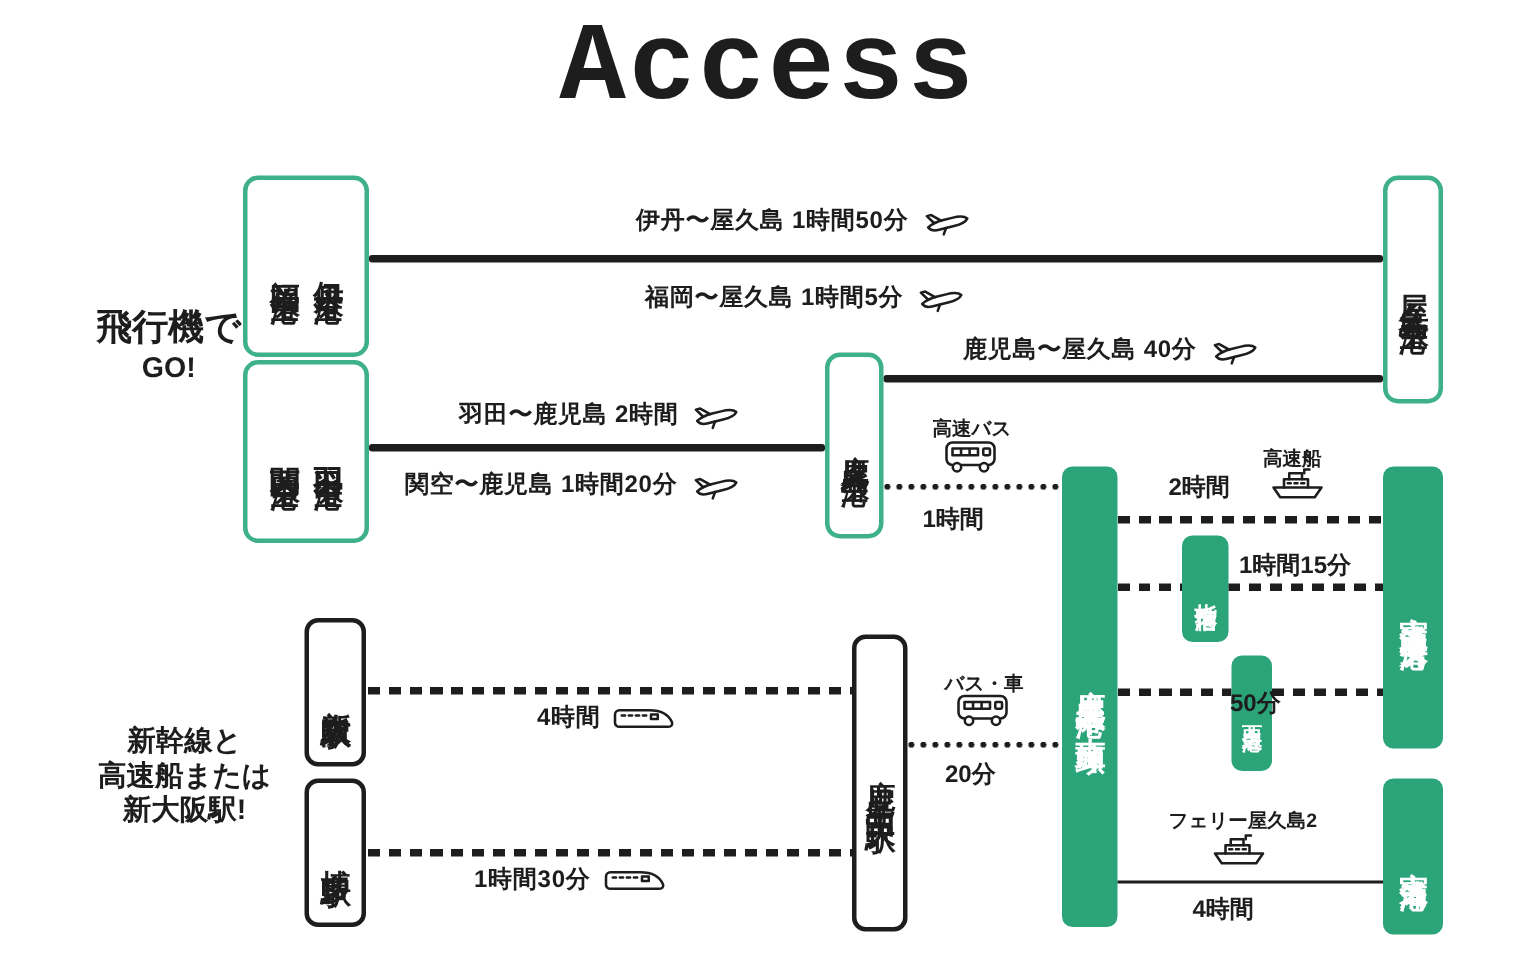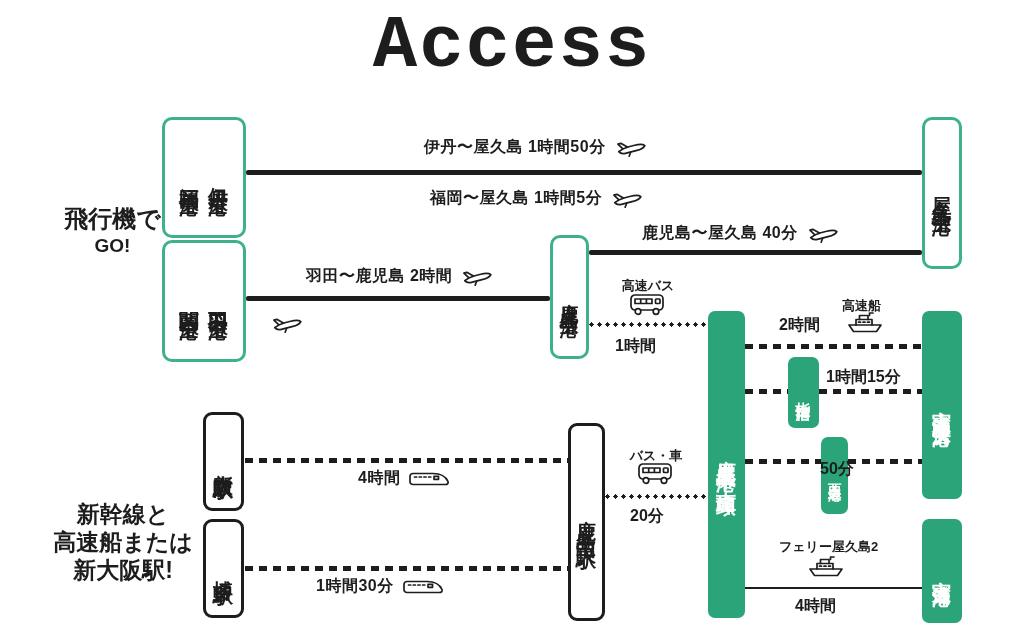--- a/index.html
+++ b/index.html
@@ -4,21 +4,21 @@
 <style>
   html,body{margin:0;padding:0;background:#fff;}
   .stage{position:relative;width:1024px;height:642px;background:#fff;overflow:hidden;
          font-family:"Liberation Sans",sans-serif;color:#1d1d1d;}
   .abs{position:absolute;}
   .title{position:absolute;left:0;right:0;top:4px;margin:0;text-align:center;
          font-family:"Liberation Mono","DejaVu Sans Mono",monospace;
          font-weight:bold;font-size:74px;letter-spacing:2px;color:#1d1d1d;}
   .hand{position:absolute;text-align:center;font-weight:bold;line-height:1.25;}
   .hand-air{left:40px;top:204px;width:145px;font-size:24px;}
-  .hand-ground{left:38px;top:500px;width:170px;font-size:23px;line-height:1.22;}
+  .hand-ground{left:38px;top:483px;width:170px;font-size:19px;line-height:1.22;}
   .node{position:absolute;display:flex;align-items:center;justify-content:center;
         border-radius:10px;background:#fff;box-sizing:border-box;}
   .outline{border:3px solid #3eb18c;}
   .blackline{border:3px solid #1d1d1d;border-radius:9px;}
   .fill{background:#2aa478;color:#fff;border:none;border-radius:7px;}
   .vtext{writing-mode:vertical-rl;text-orientation:upright;font-weight:bold;
          letter-spacing:0.16em;line-height:1;}
   .duo{flex-direction:row-reverse;gap:9px;}
   .stack{flex-direction:column;gap:16px;}
   .route{position:absolute;display:flex;align-items:center;gap:8px;
@@ -94,20 +94,21 @@
     <span>羽田〜鹿児島 2時間</span>
     <svg class="icon" width="34" height="26" viewBox="0 0 34 26">
         <g fill="none" stroke="#1d1d1d" stroke-width="1.7" stroke-linecap="round" stroke-linejoin="round" transform="rotate(-14 17 13)">
           <path d="M4 14.5 C7 13 11 12.2 15 12.2 H21 C26 12.2 29.5 13.3 30.8 15 C29.5 16.7 26 17.8 21 17.8 H10 C7 17.8 5 16.6 4 14.5 Z"></path>
           <path d="M8.5 12.6 L5 7 H8 L13.5 12.2"></path>
           <path d="M15.5 17.8 L13 21.5"></path>
         </g>
       </svg>
   </div>
   <div class="route" style="left:270px;top:310px;">
+    <span>関空〜鹿児島 1時間20分</span>
     <svg class="icon" width="34" height="26" viewBox="0 0 34 26">
         <g fill="none" stroke="#1d1d1d" stroke-width="1.7" stroke-linecap="round" stroke-linejoin="round" transform="rotate(-14 17 13)">
           <path d="M4 14.5 C7 13 11 12.2 15 12.2 H21 C26 12.2 29.5 13.3 30.8 15 C29.5 16.7 26 17.8 21 17.8 H10 C7 17.8 5 16.6 4 14.5 Z"></path>
           <path d="M8.5 12.6 L5 7 H8 L13.5 12.2"></path>
           <path d="M15.5 17.8 L13 21.5"></path>
         </g>
       </svg>
   </div>
   <div class="route" style="left:642px;top:220px;">
     <span>鹿児島〜屋久島 40分</span>

